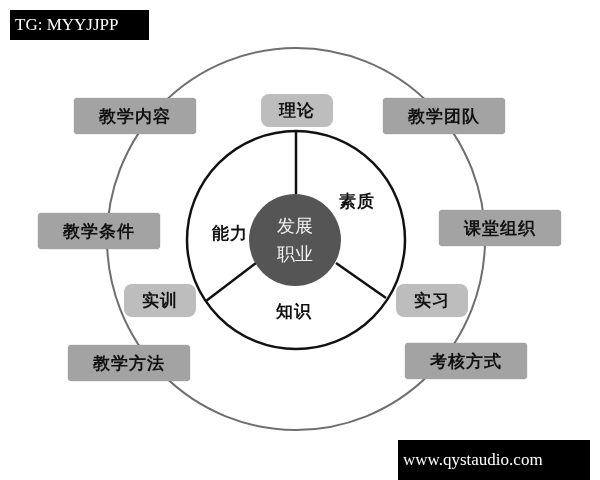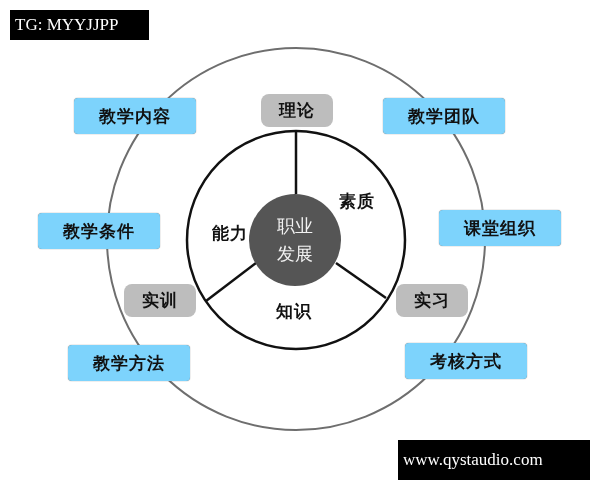--- a/index.html
+++ b/index.html
@@ -9,21 +9,21 @@
     .box {
       position: absolute;
       display: flex; align-items: center; justify-content: center;
       border-radius: 4px;
       font-weight: bold;
       color: #111;
       font-size: 17px;
       letter-spacing: 1px;
       box-sizing: border-box;
     }
-    .box.dark { background: #7dd3fc; box-shadow: 0 0 1px #555; }
+    .box.dark { background: #a3a3a3; box-shadow: 0 0 1px #555; }
     .box.light { background: #bdbdbd; border-radius: 8px; }
     .ring-label {
       position: absolute; font-weight: bold; font-size: 17px; color: #111;
       letter-spacing: 1px;
     }
     .core-label {
       position: absolute; color: #f2f2f2; font-size: 18px; text-align: center;
       width: 92px; line-height: 28px;
     }
     .watermark {
@@ -46,22 +46,22 @@
   <line x1="256" y1="263" x2="206" y2="301" stroke="#111" stroke-width="2.5"></line>
   <line x1="336" y1="263" x2="386" y2="298" stroke="#111" stroke-width="2.5"></line>
 
   <circle cx="295" cy="240" r="46" fill="#555555"></circle>
 </svg>
 
 <div class="watermark" style="left:10px;top:10px;width:139px;height:30px;">TG: MYYJJPP</div>
 <div class="watermark" style="left:398px;top:440px;width:192px;height:40px;">www.qystaudio.com</div>
 
 <div class="core-label" style="left:249px;top:212px;">
+  <div>发展</div>
   <div>职业</div>
-  <div>发展</div>
 </div>
 
 <div class="ring-label" style="left:212px;top:190px;margin-top:32px;">能力</div>
 <div class="ring-label" style="left:339px;top:190px;">素质</div>
 <div class="ring-label" style="left:276px;top:300px;">知识</div>
 
 <div class="box light" style="left:261px;top:94px;width:72px;height:33px;">理论</div>
 <div class="box light" style="left:124px;top:284px;width:72px;height:33px;">实训</div>
 <div class="box light" style="left:396px;top:284px;width:72px;height:33px;">实习</div>
 

